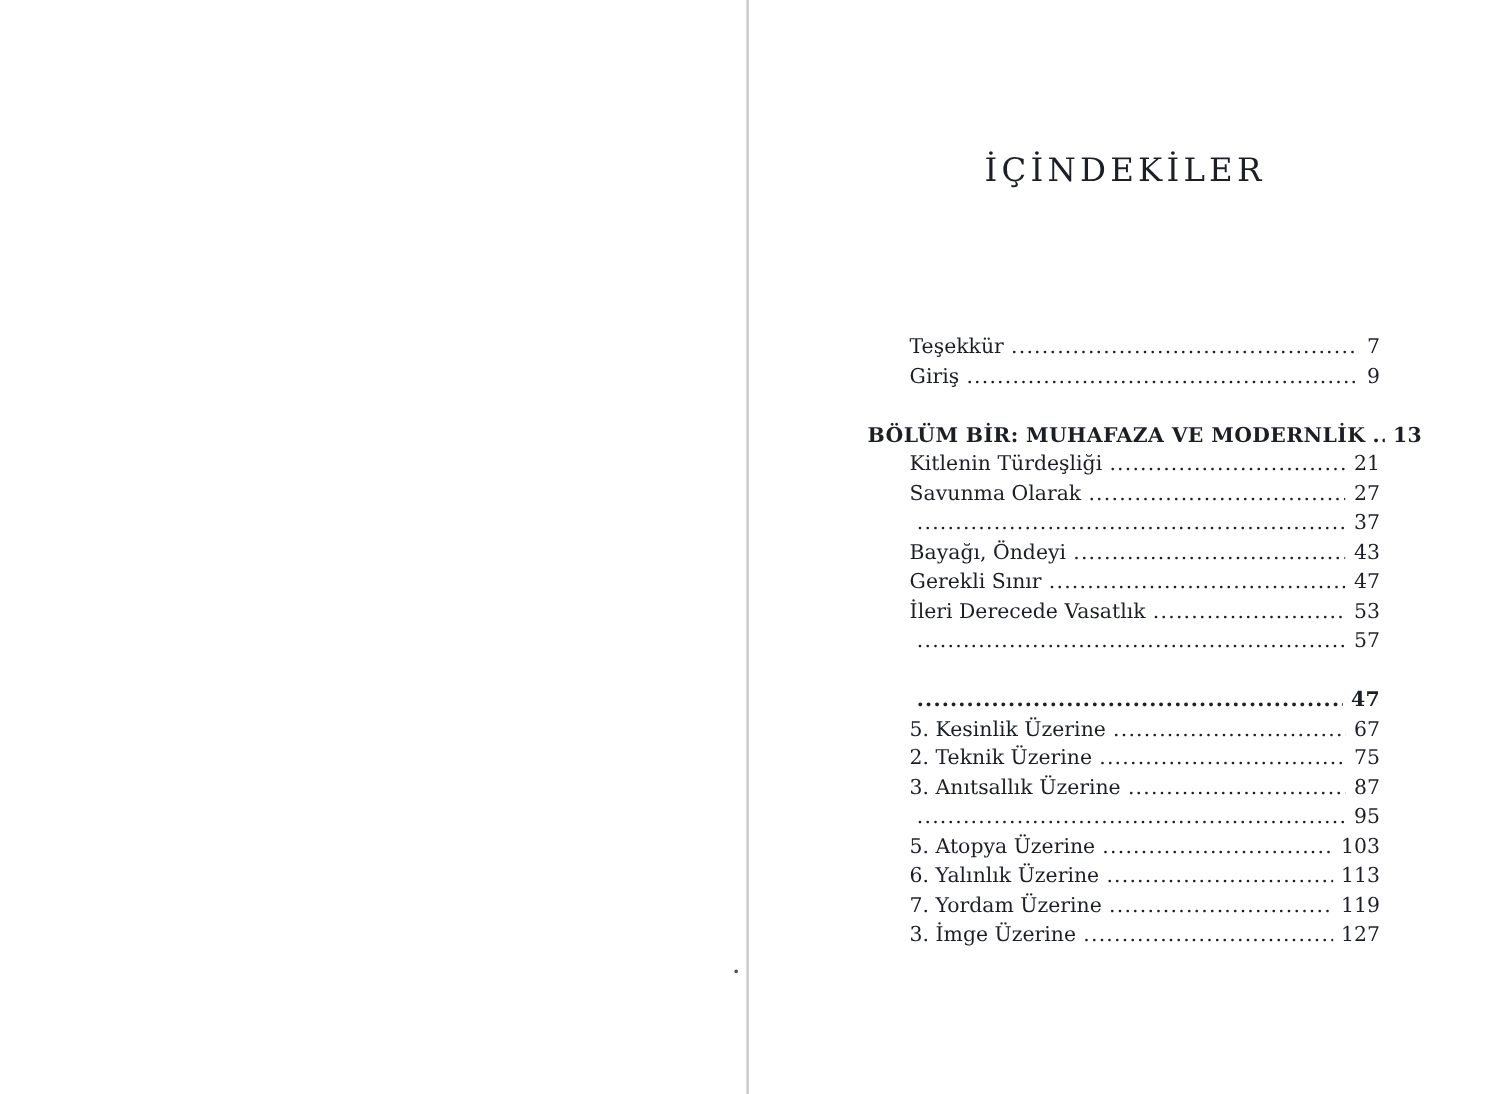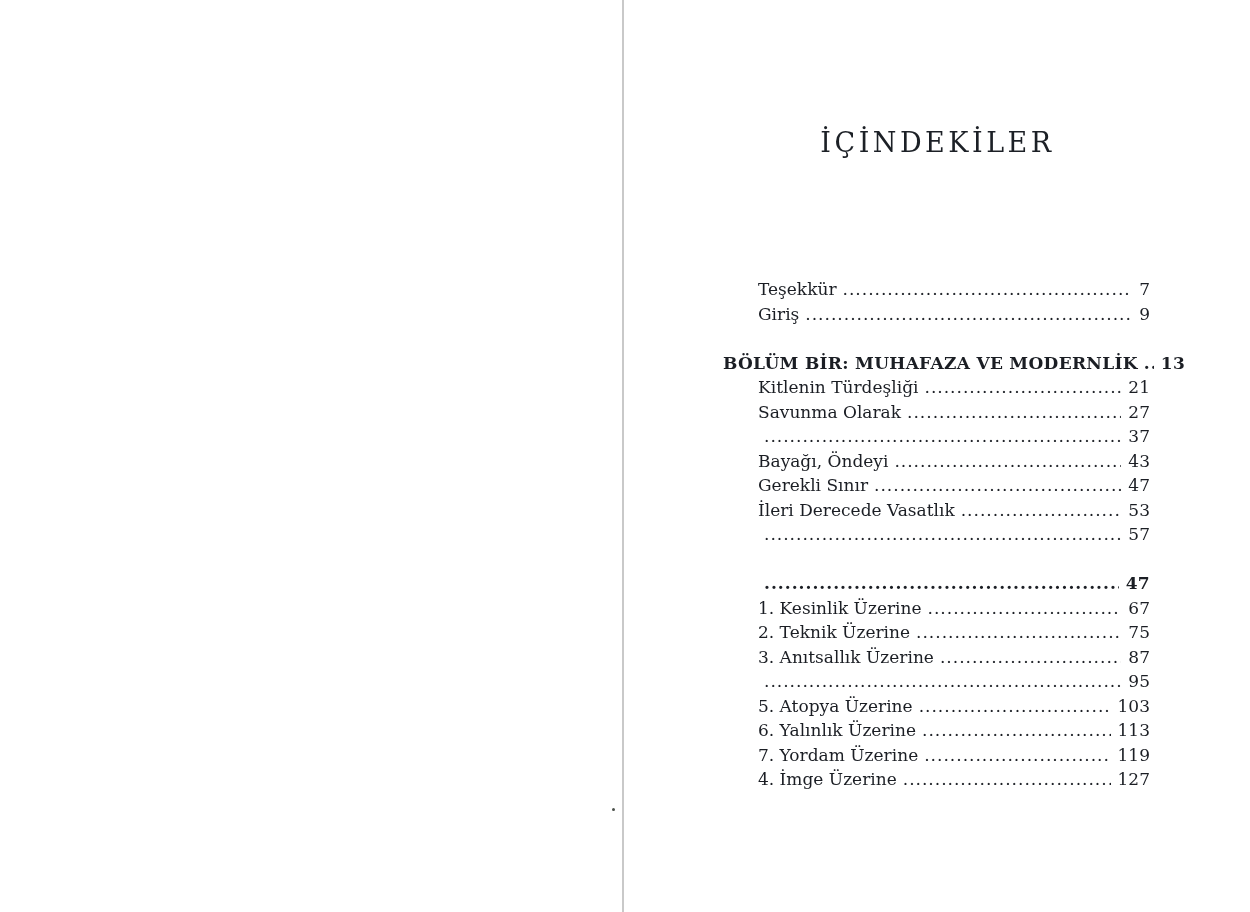--- a/index.html
+++ b/index.html
@@ -148,21 +148,21 @@
         </div>
         <div class="toc-row">
           <span class="leader">................................................................................................................................................................</span>
           <span class="pagenum">57</span>
         </div>
         <div class="toc-row bold gap-before">
           <span class="leader">................................................................................................................................................................</span>
           <span class="pagenum">47</span>
         </div>
         <div class="toc-row">
-          <span class="toc-label">1. Kesinlik Üzerine</span>
+          <span class="toc-label">5. Kesinlik Üzerine</span>
           <span class="leader">................................................................................................................................................................</span>
           <span class="pagenum">67</span>
         </div>
         <div class="toc-row">
           <span class="toc-label">2. Teknik Üzerine</span>
           <span class="leader">................................................................................................................................................................</span>
           <span class="pagenum">75</span>
         </div>
         <div class="toc-row">
           <span class="toc-label">3. Anıtsallık Üzerine</span>
@@ -182,19 +182,19 @@
           <span class="toc-label">6. Yalınlık Üzerine</span>
           <span class="leader">................................................................................................................................................................</span>
           <span class="pagenum">113</span>
         </div>
         <div class="toc-row">
           <span class="toc-label">7. Yordam Üzerine</span>
           <span class="leader">................................................................................................................................................................</span>
           <span class="pagenum">119</span>
         </div>
         <div class="toc-row">
-          <span class="toc-label">4. İmge Üzerine</span>
+          <span class="toc-label">3. İmge Üzerine</span>
           <span class="leader">................................................................................................................................................................</span>
           <span class="pagenum">127</span>
         </div>
       </div>
   </div>
 </div>
 
 </body></html>

